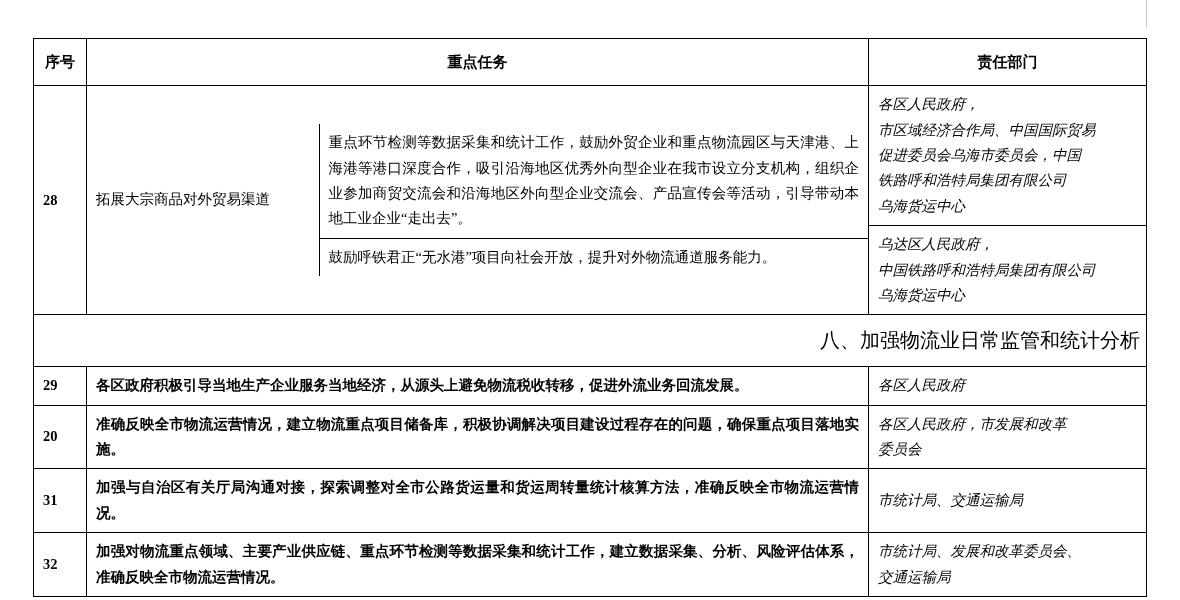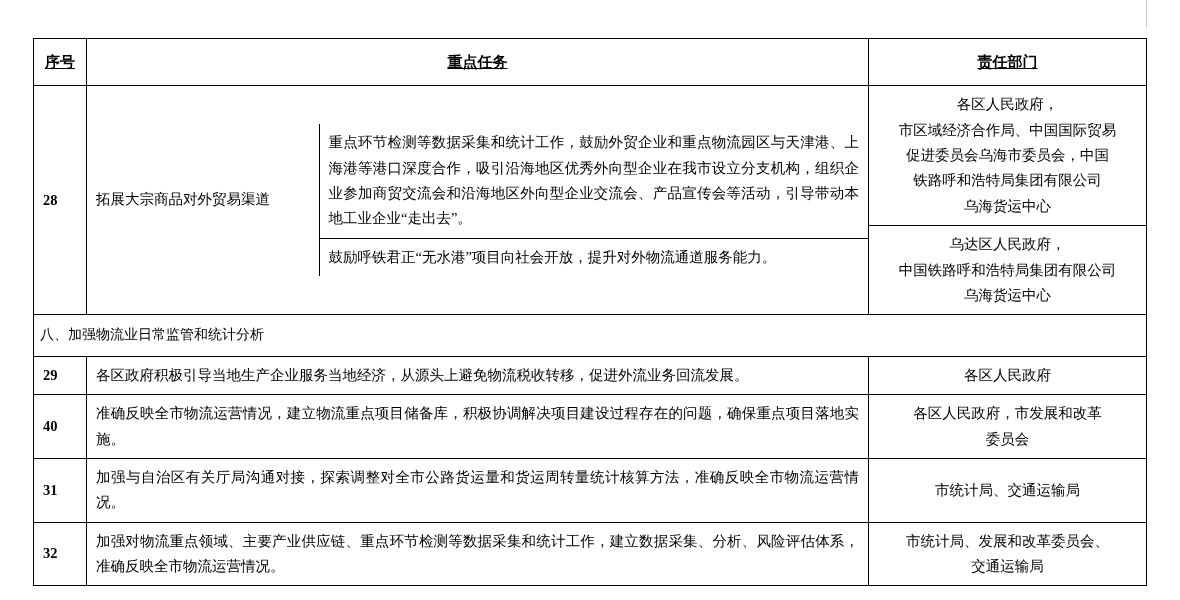--- a/index.html
+++ b/index.html
@@ -48,38 +48,38 @@
   }
   .col-no    { width: 53px; }
   .col-task  { width: 782px; }
   .col-dept  { width: 278px; }
 
   .hdr td {
     text-align: center;
     font-weight: bold;
     font-size: 15px;
     padding: 10px 6px;
-    text-decoration: underline;
   }
   .c-no {
     font-weight: bold;
     font-size: 15.5px;
   }
   .c-just {
     text-align: justify;
     text-justify: inter-ideograph;
+    font-weight: bold;
   }
   .c-dept {
-    text-align: center;
     font-size: 14px;
     line-height: 1.7;
+    font-style: italic;
   }
   .section-row td {
-    text-align: left;
-    font-size: 14px;
+    text-align: right;
+    font-size: 20px;
     padding: 8px 6px;
   }
   .subtitle-cell {
     width: 232px;
     text-align: left;
     font-size: 14.5px;
     font-family: Liberation Mono, monospace;
   }
   .inner-task {
     text-align: justify;
@@ -149,21 +149,21 @@
 
       <tr>
         <td class="c-no">29</td>
         <td class="c-just">各区政府积极引导当地生产企业服务当地经济，从源头上避免物流税收转移，促进外流业务回流发展。</td>
         <td class="c-dept">
           <div>各区人民政府</div>
         </td>
       </tr>
 
       <tr>
-        <td class="c-no">40</td>
+        <td class="c-no">20</td>
         <td class="c-just">准确反映全市物流运营情况，建立物流重点项目储备库，积极协调解决项目建设过程存在的问题，确保重点项目落地实施。</td>
         <td class="c-dept">
           <div>各区人民政府，市发展和改革</div>
           <div>委员会</div>
         </td>
       </tr>
 
       <tr>
         <td class="c-no">31</td>
         <td class="c-just">加强与自治区有关厅局沟通对接，探索调整对全市公路货运量和货运周转量统计核算方法，准确反映全市物流运营情况。</td>

